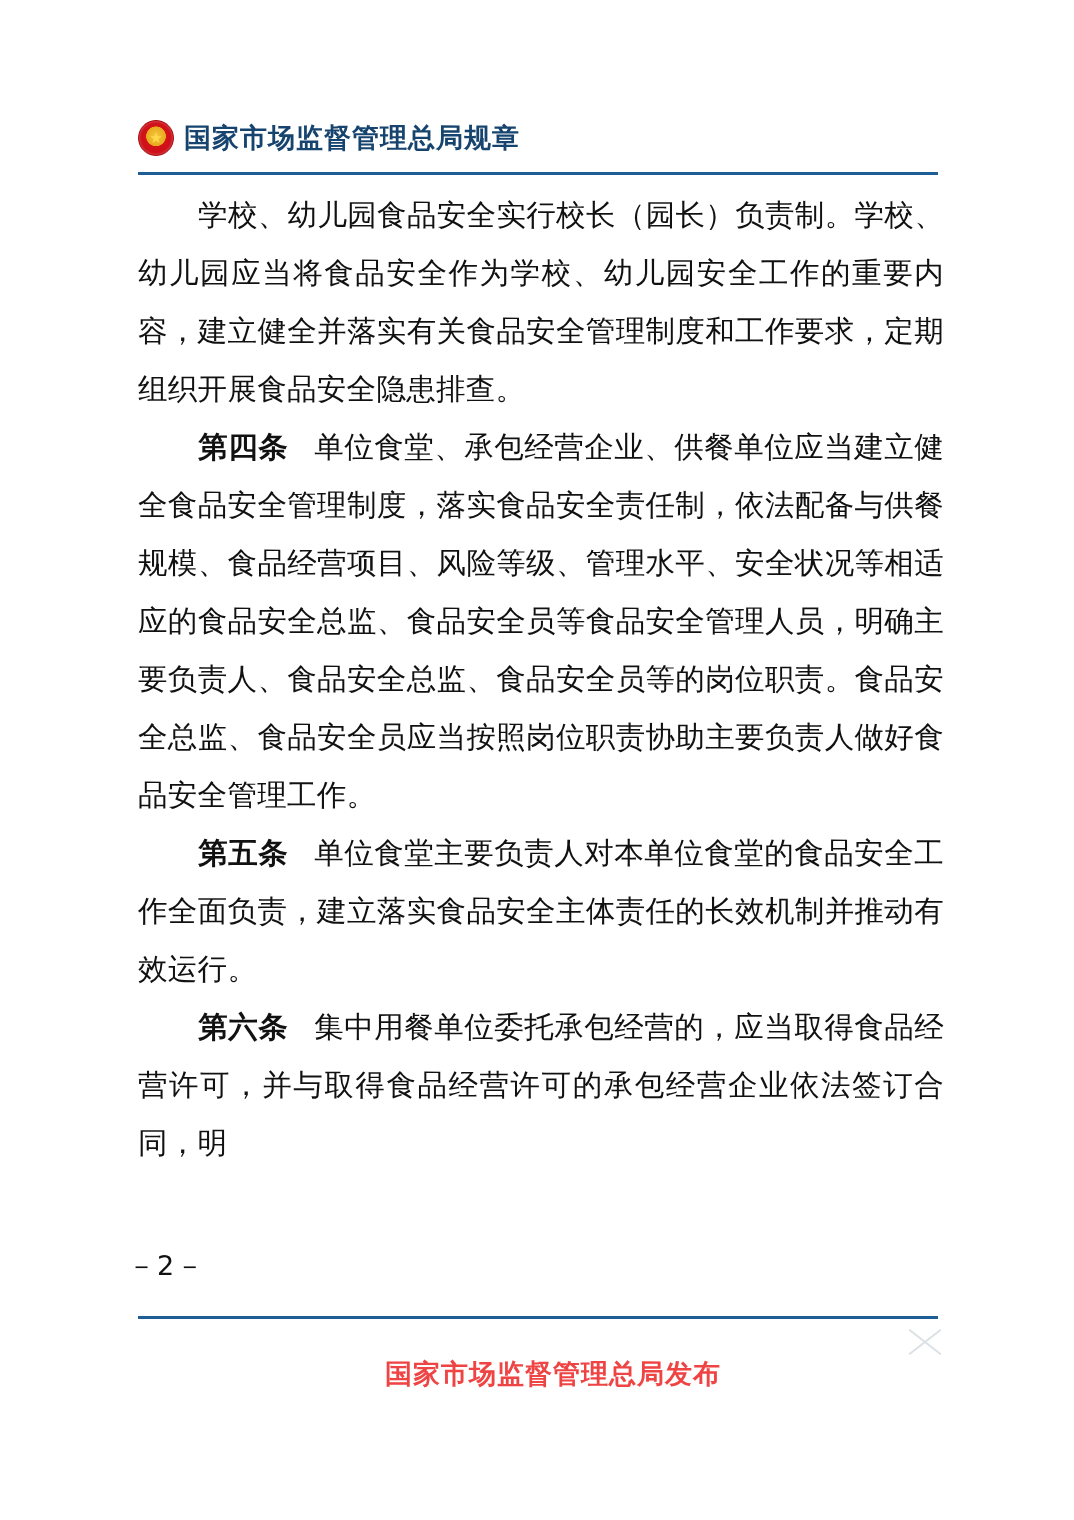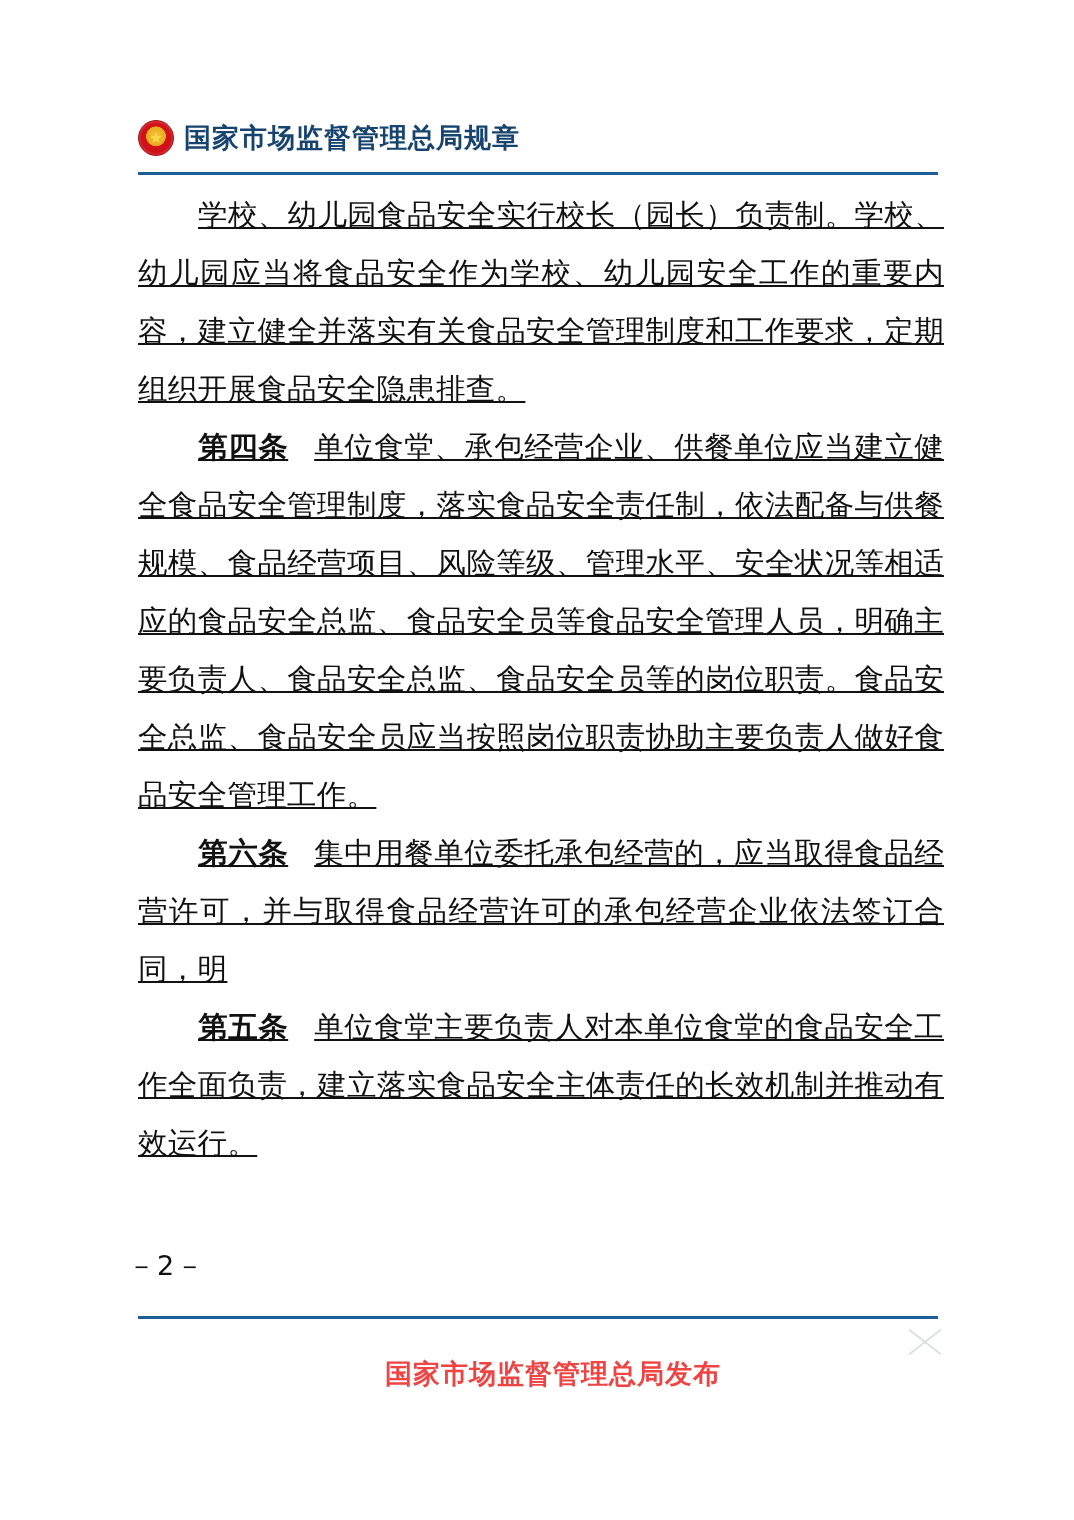--- a/index.html
+++ b/index.html
@@ -80,21 +80,20 @@
   }
   .para {
     font-family: "DejaVu Sans", sans-serif;
     font-size: 29.5px;
     line-height: 58px;
     text-align: justify;
     text-justify: inter-character;
     letter-spacing: 0.3px;
     margin: 0 0 0 0;
     color: #111;
-    text-decoration: underline;
   }
   .para .indent {
     display: inline-block;
     width: 60px;
   }
   .para b {
     font-weight: bold;
     margin-top: 33px;
   }
   .sp {
@@ -169,23 +168,23 @@
 
   <div class="rule-top"></div>
 
   <div class="content">
 
     <p class="para"><span class="indent"></span><span>学校、幼儿园食品安全实行校长（园长）负责制。学校、幼儿园应当将食品安全作为学校、幼儿园安全工作的重要内容，建立健全并落实有关食品安全管理制度和工作要求，定期组织开展食品安全隐患排查。</span></p>
 
 
     <p class="para"><span class="indent"></span><b>第四条</b><span class="sp"></span><span>单位食堂、承包经营企业、供餐单位应当建立健全食品安全管理制度，落实食品安全责任制，依法配备与供餐规模、食品经营项目、风险等级、管理水平、安全状况等相适应的食品安全总监、食品安全员等食品安全管理人员，明确主要负责人、食品安全总监、食品安全员等的岗位职责。食品安全总监、食品安全员应当按照岗位职责协助主要负责人做好食品安全管理工作。</span></p>
 
+    <p class="para"><span class="indent"></span><b>第五条</b><span class="sp"></span><span>单位食堂主要负责人对本单位食堂的食品安全工作全面负责，建立落实食品安全主体责任的长效机制并推动有效运行。</span></p>
+
     <p class="para"><span class="indent"></span><b>第六条</b><span class="sp"></span><span>集中用餐单位委托承包经营的，应当取得食品经营许可，并与取得食品经营许可的承包经营企业依法签订合同，明</span></p>
-
-    <p class="para"><span class="indent"></span><b>第五条</b><span class="sp"></span><span>单位食堂主要负责人对本单位食堂的食品安全工作全面负责，建立落实食品安全主体责任的长效机制并推动有效运行。</span></p>
 
   </div>
 
   <div class="page-number">－2－</div>
 
   <div class="rule-bottom"></div>
   <div class="footer-mark"></div>
   <div class="footer-title">国家市场监督管理总局发布</div>
 
 </div>

